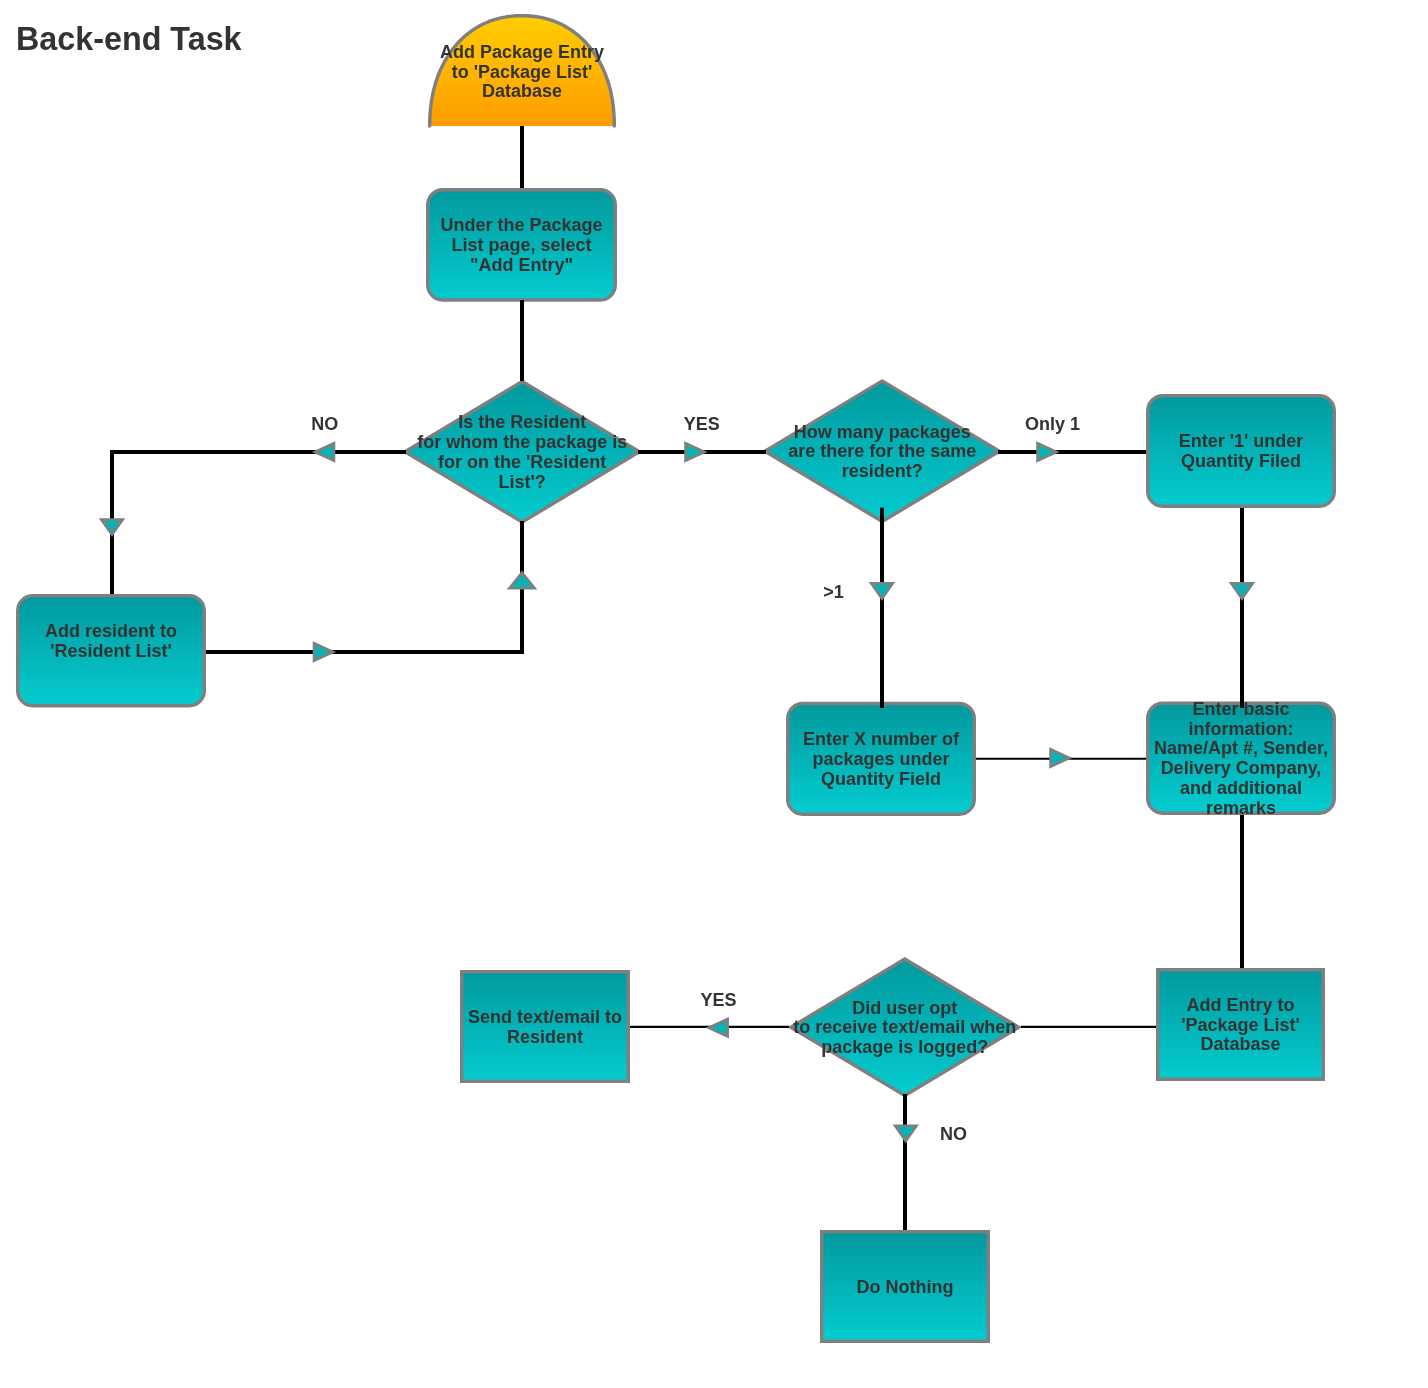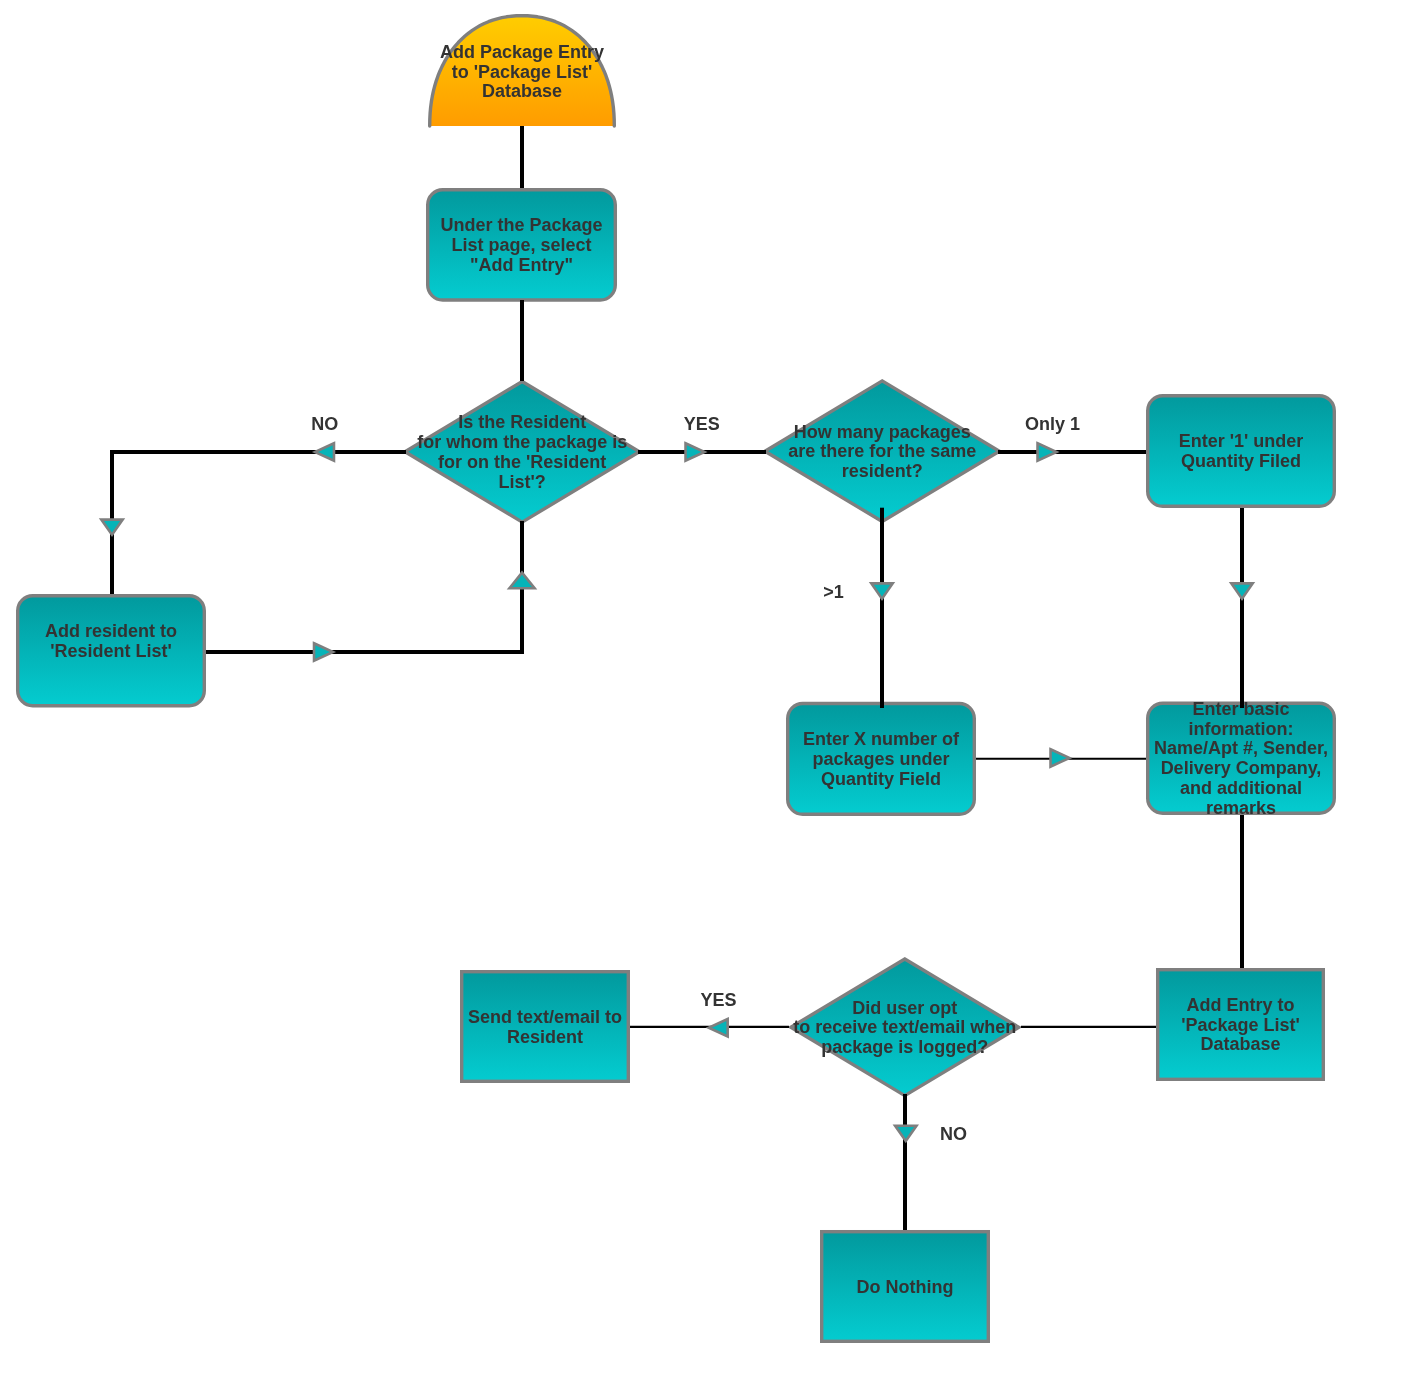--- a/index.html
+++ b/index.html
@@ -11,20 +11,21 @@
   #flow{position:absolute;left:0;top:0;width:1428px;height:1388px;display:block;}
   #flow text{ -webkit-font-smoothing:antialiased; }
   #page{ will-change:transform; }
   .page-title{position:absolute;left:16px;top:21px;font-size:32.3px;font-weight:bold;
               color:#333333;letter-spacing:0px;}
 </style>
 </head>
 <body>
 
 <div id="page">
+  <div class="page-title">Back-end Task</div>
   <svg id="flow" width="1428" height="1388" viewBox="0 0 1428 1388">
     <defs>
       <linearGradient id="gTeal" x1="0" y1="0" x2="0" y2="1">
         <stop offset="0" stop-color="#02999D"></stop>
         <stop offset="1" stop-color="#04CCD0"></stop>
       </linearGradient>
       <linearGradient id="gOrange" x1="0" y1="0" x2="0" y2="1">
         <stop offset="0" stop-color="#FFCD00"></stop>
         <stop offset="1" stop-color="#FF9C00"></stop>
       </linearGradient>

